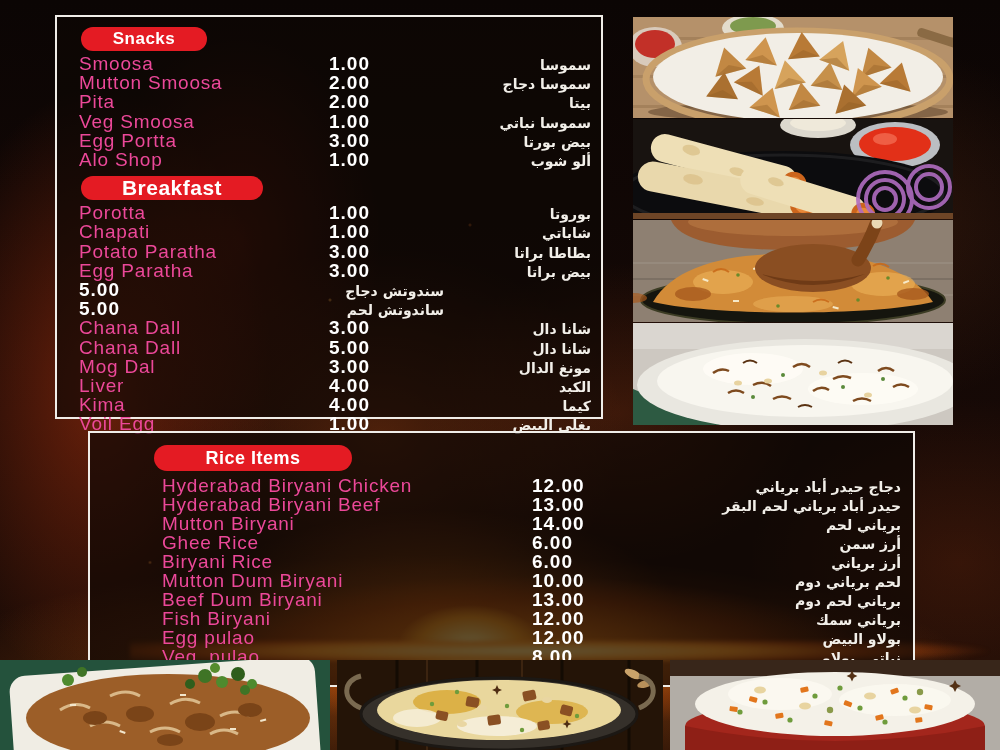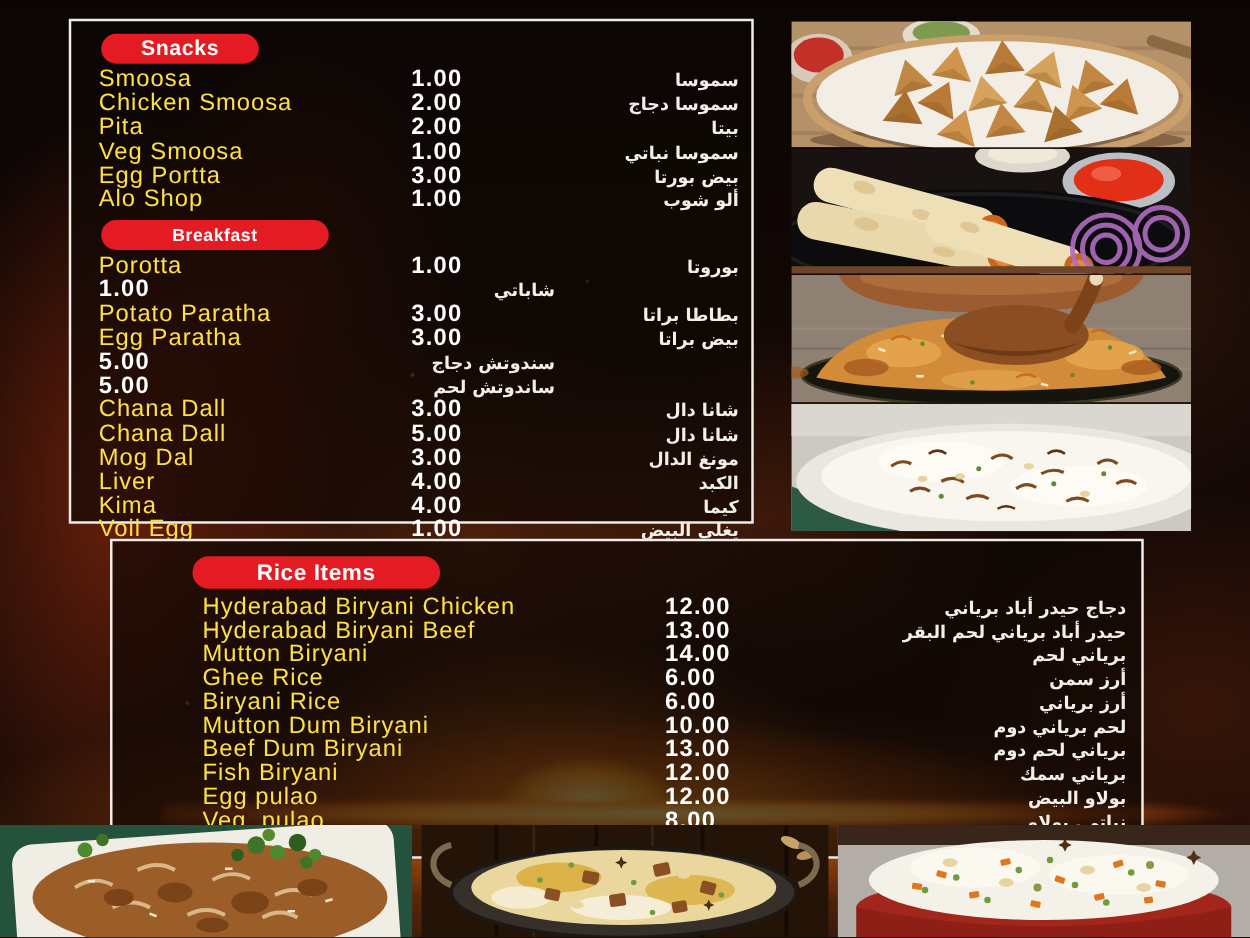--- a/index.html
+++ b/index.html
@@ -36,26 +36,26 @@
     position:absolute;z-index:2;box-sizing:border-box;
     border:2px solid #f0ede8;background:rgba(14,7,4,.66);
   }
   .panel-a{left:55px;top:15px;width:548px;height:404px;padding:10px 10px 0 22px;}
   .panel-b{left:88px;top:431px;width:827px;height:256px;padding:10px 12px 0 30px;}
   .badge{
     background:#e41b23;color:#fff;font-weight:bold;text-align:center;
     border-radius:13px;letter-spacing:.5px;
   }
   .badge-a{width:126px;height:24px;line-height:24px;font-size:17px;margin:0 0 4px 2px;}
-  .badge-b{width:182px;height:24px;line-height:24px;font-size:14px;margin:6px 0 4px 2px;}
+  .badge-b{width:182px;height:24px;line-height:24px;font-size:21px;margin:6px 0 4px 2px;}
   .badge-c{width:198px;height:26px;line-height:26px;font-size:18px;margin:2px 0 6px 34px;}
   .row{display:grid;align-items:baseline;}
   .panel-a .row{grid-template-columns:250px 115px 1fr;line-height:18.2px;}
   .panel-b .row{grid-template-columns:370px 120px 1fr;line-height:18px;margin-left:42px;}
-  .nm{font-size:19px;color:#fde047;letter-spacing:.8px;white-space:nowrap;}
+  .nm{font-size:19px;color:#ec4899;letter-spacing:.8px;white-space:nowrap;}
   .pr{font-size:19px;color:#ffffff;font-weight:bold;letter-spacing:1px;}
   .ar{font-size:14px;color:#f2efe9;font-weight:bold;text-align:right;
       font-family:"DejaVu Sans",sans-serif;white-space:nowrap;}
   .photo{position:absolute;z-index:2;overflow:hidden;}
   .photo svg{display:block;width:100%;height:100%;}
   #ph1{left:633px;top:17px;width:320px;height:101px;}
   #ph2{left:633px;top:119px;width:320px;height:100px;}
   #ph3{left:633px;top:220px;width:320px;height:102px;}
   #ph4{left:633px;top:323px;width:320px;height:102px;}
   #pb1{left:0;top:660px;width:330px;height:90px;}
@@ -69,21 +69,21 @@
 <div class="flame-band"></div>
 
 <div class="panel panel-a">
   <div class="badge badge-a">Snacks</div>
   <div class="row">
       <span class="nm">Smoosa</span>
       <span class="pr">1.00</span>
       <span class="ar" dir="rtl">سموسا</span>
     </div>
   <div class="row">
-      <span class="nm">Chicken Smoosa</span>
+      <span class="nm">Mutton Smoosa</span>
       <span class="pr">2.00</span>
       <span class="ar" dir="rtl">سموسا دجاج</span>
     </div>
   <div class="row">
       <span class="nm">Pita</span>
       <span class="pr">2.00</span>
       <span class="ar" dir="rtl">بيتا</span>
     </div>
   <div class="row">
       <span class="nm">Veg Smoosa</span>
@@ -101,20 +101,21 @@
       <span class="ar" dir="rtl">ألو شوب</span>
     </div>
 
   <div class="badge badge-b">Breakfast</div>
   <div class="row">
       <span class="nm">Porotta</span>
       <span class="pr">1.00</span>
       <span class="ar" dir="rtl">بوروتا</span>
     </div>
   <div class="row">
+      <span class="nm">Chapati</span>
       <span class="pr">1.00</span>
       <span class="ar" dir="rtl">شاباتي</span>
     </div>
   <div class="row">
       <span class="nm">Potato Paratha</span>
       <span class="pr">3.00</span>
       <span class="ar" dir="rtl">بطاطا براتا</span>
     </div>
   <div class="row">
       <span class="nm">Egg Paratha</span>

